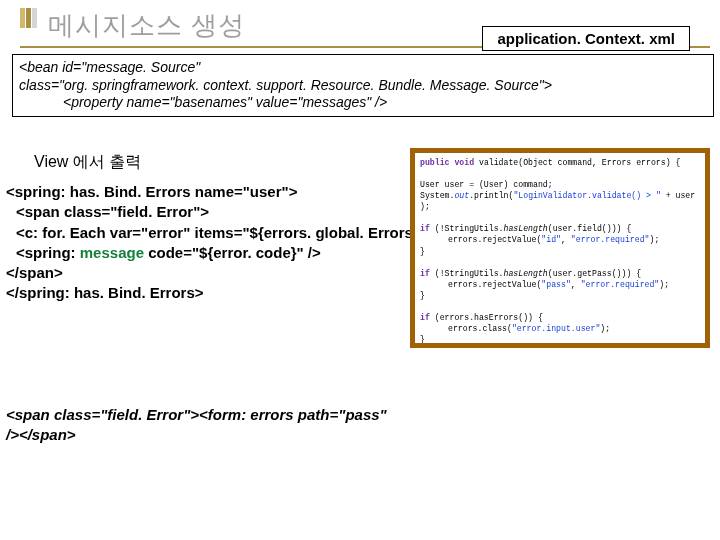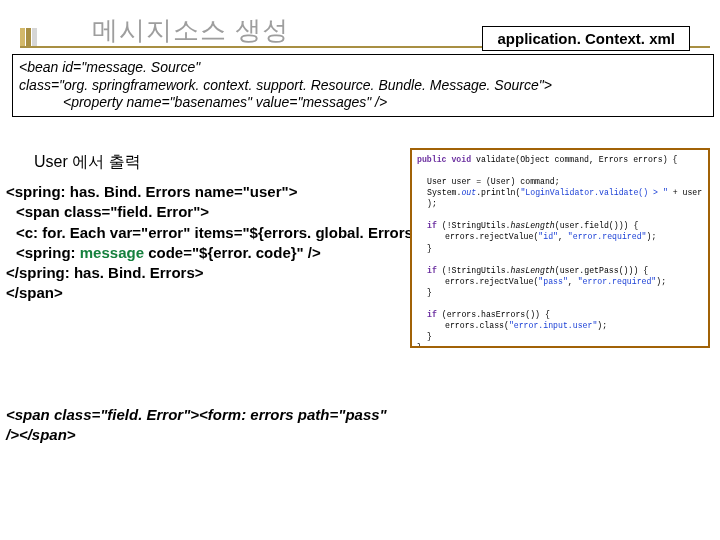--- a/index.html
+++ b/index.html
@@ -12,22 +12,21 @@
     overflow: hidden;
     position: relative;
   }
   .title-row {
     position: absolute;
     top: 8px;
     left: 20px;
     right: 10px;
     height: 40px;
     display: flex;
-    align-items: flex-end;
-    gap: 44px;
+    align-items: flex-start;
   }
   .title-bullet {
     width: 18px;
     height: 20px;
     margin-right: 10px;
     display: flex;
   }
   .title-bullet span {
     width: 5px;
     height: 20px;
@@ -92,33 +91,33 @@
   }
   .jsp-block .l1 { margin-left: 0; }
   .jsp-block .l2 { margin-left: 10px; }
   .kw { color: #15803d; }
   .code-img-box {
     position: absolute;
     top: 148px;
     right: 10px;
     width: 300px;
     height: 200px;
-    border: 2px solid #a16207;
+    border: 5px solid #a16207;
     background: #fff;
     font-family: "Courier New", monospace;
     font-size: 8.2px;
     line-height: 1.35;
     color: #000;
     padding: 4px 5px;
     box-sizing: border-box;
     overflow: hidden;
   }
   .code-img-box .jk { color: #6b2fa0; font-weight: bold; }
   .code-img-box .js { color: #1a3fd6; }
-  .code-img-box .ji { margin-left: 10px; }
+  .code-img-box .ji { margin-left: 0; }
   .code-img-box .ji2 { margin-left: 28px; }
   .form-block {
     position: absolute;
     top: 405px;
     left: 6px;
     font-size: 15px;
     font-weight: bold;
     font-style: italic;
     line-height: 1.3;
     width: 400px;
@@ -138,29 +137,29 @@
 <div class="hr-line"></div>
 
 <div class="badge">application. Context. xml</div>
 
 <div class="xml-box">
   <div>&lt;bean id="message. Source"</div>
   <div>class="org. springframework. context. support. Resource. Bundle. Message. Source"&gt;</div>
   <div class="indent1">&lt;property name="basenames" value="messages" /&gt;</div>
 </div>
 
-<div class="view-label">User 에서 출력</div>
+<div class="view-label">View 에서 출력</div>
 
 <div class="jsp-block">
   <div class="l1"><b>&lt;spring: has. Bind. Errors name="user"&gt;</b></div>
   <div class="l2"><b> &lt;span class="field. Error"&gt;</b></div>
   <div class="l2"><b> &lt;c: for. Each var="error" items="${errors. global. Errors}"&gt;</b></div>
   <div class="l2"><b><span>   &lt;spring: </span><span class="kw">message</span><span> code="${error. code}"  /&gt;</span></b></div>
+  <div class="l1"><b> &lt;/span&gt;</b></div>
   <div class="l1"><b> &lt;/spring: has. Bind. Errors&gt;</b></div>
-  <div class="l1"><b> &lt;/span&gt;</b></div>
 </div>
 
 <div class="code-img-box">
   <div><span class="jk">public void </span><span>validate(Object command, Errors errors) {</span></div>
   <div>&nbsp;</div>
   <div class="ji"><span>User user = (User) command;</span></div>
   <div class="ji"><span>System.</span><span class="js" style="font-style:italic">out</span><span>.println(</span><span class="js">"LoginValidator.validate() &gt; "</span><span> + user );</span></div>
   <div>&nbsp;</div>
   <div class="ji"><span class="jk">if</span><span> (!StringUtils.</span><span style="font-style:italic">hasLength</span><span>(user.field())) {</span></div>
   <div class="ji2"><span>errors.rejectValue(</span><span class="js">"id"</span><span>, </span><span class="js">"error.required"</span><span>);</span></div>

